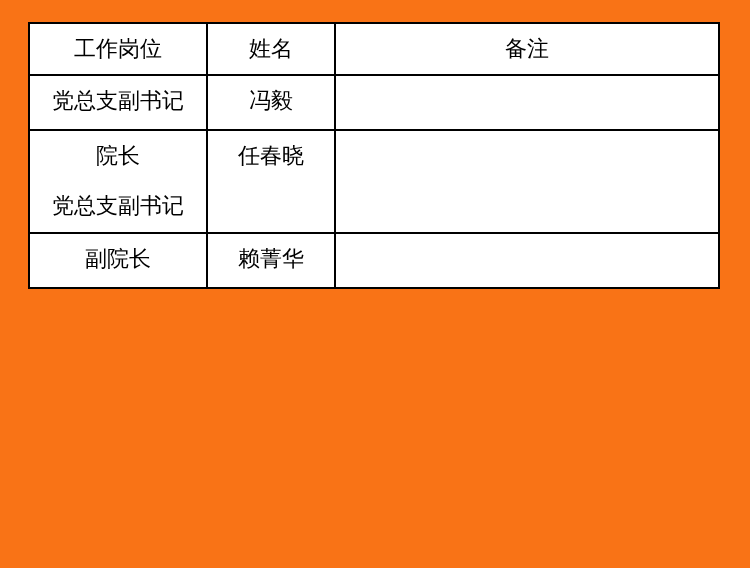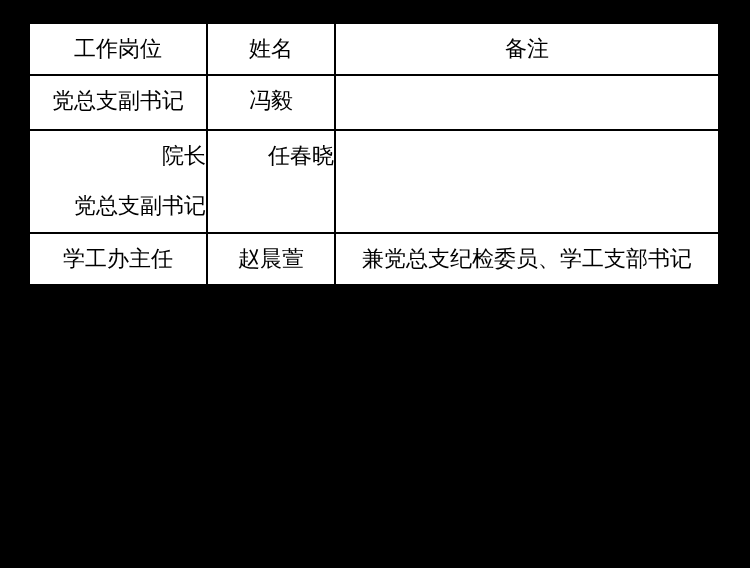--- a/index.html
+++ b/index.html
@@ -4,21 +4,21 @@
 <style>
   * { margin: 0; padding: 0; box-sizing: border-box; }
   html, body {
     width: 750px; height: 568px;
     background: #ffffff;
     font-family: "DejaVu Serif", "Liberation Serif", serif;
   }
   .page {
     position: relative;
     width: 750px; height: 568px;
-    background: #000000;
+    background: #f97316;
     overflow: hidden;
   }
   table.staff-table {
     position: absolute;
     left: 28px; top: 22px;
     width: 690px;
     border-collapse: collapse;
     table-layout: fixed;
     background: #ffffff;
   }
@@ -37,21 +37,21 @@
   .line {
     display: block;
     height: 50px;
     line-height: 50px;
     white-space: nowrap;
   }
   tr.rh51  td { height: 51px;  }
   tr.rh52  td { height: 52px;  }
   tr.rh55  td { height: 55px;  }
   tr.rh102 td { height: 102px; }
-  tr.rh103 td { height: 103px; text-align: right; }
+  tr.rh103 td { height: 103px; }
 </style>
 </head>
 <body>
 
 <div class="page">
   <table class="staff-table">
     <colgroup>
       <col class="c-position">
       <col class="c-name">
       <col class="c-remark">
@@ -80,26 +80,24 @@
       <tr class="rh103">
         <td>
           <span class="line">院长</span>
           <span class="line">党总支副书记</span>
         </td>
         <td>
             <span class="line">任春晓</span>
           </td>
         <td></td>
       </tr>
-      <tr class="rh52">
+      <tr class="rh55">
         <td>
-            <span class="line">学工办主任</span>
+            <span class="line">副院长</span>
           </td>
         <td>
-            <span class="line">赵晨萱</span>
+            <span class="line">赖菁华</span>
           </td>
-        <td>
-            <span class="line">兼党总支纪检委员、学工支部书记</span>
-          </td>
+        <td></td>
       </tr>
     </tbody>
   </table>
 </div>
 
 </body></html>

